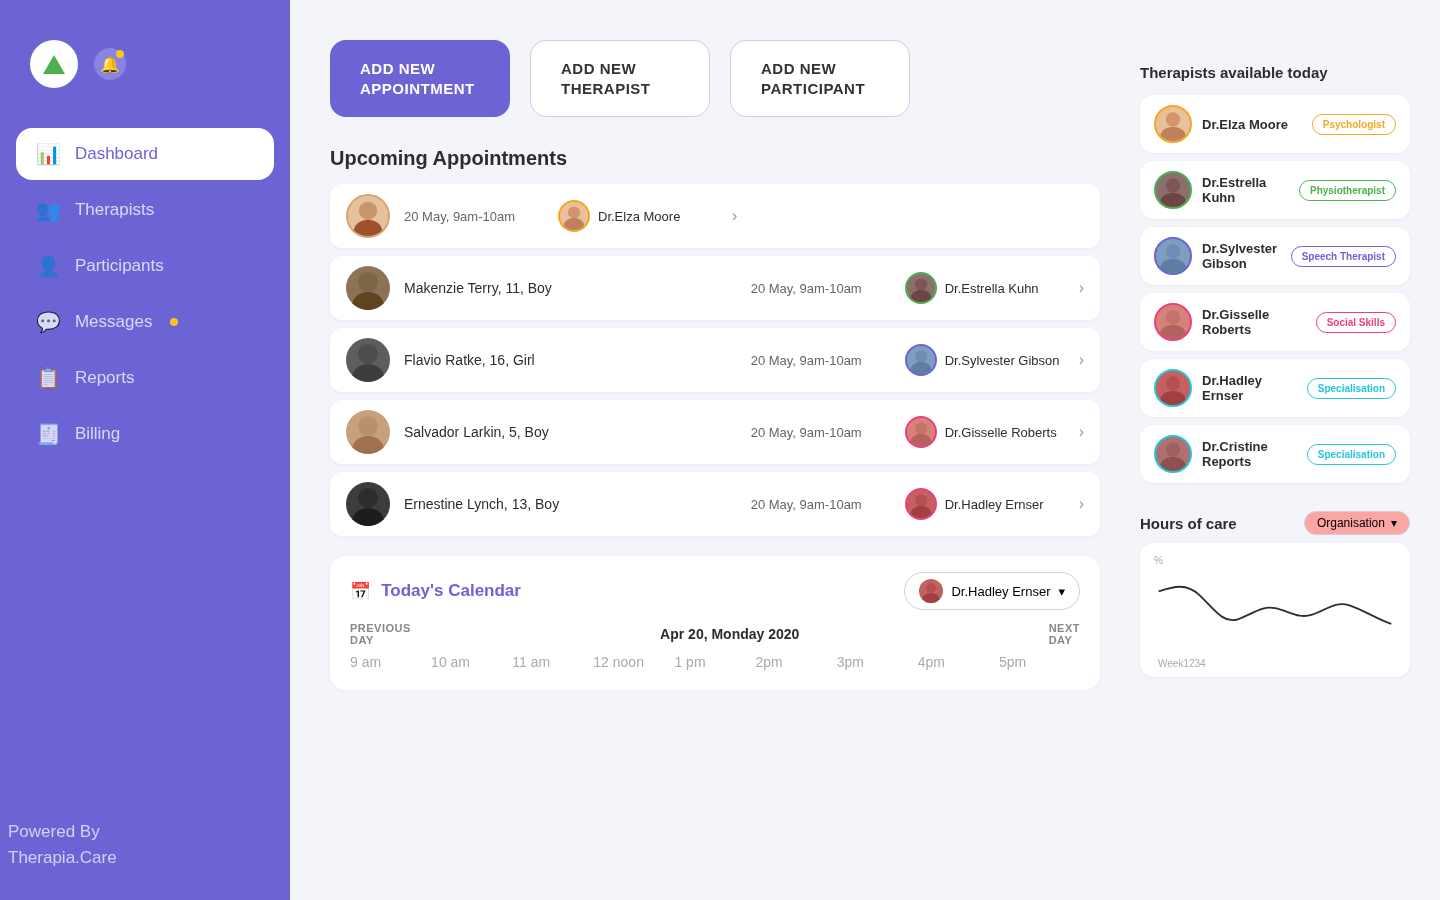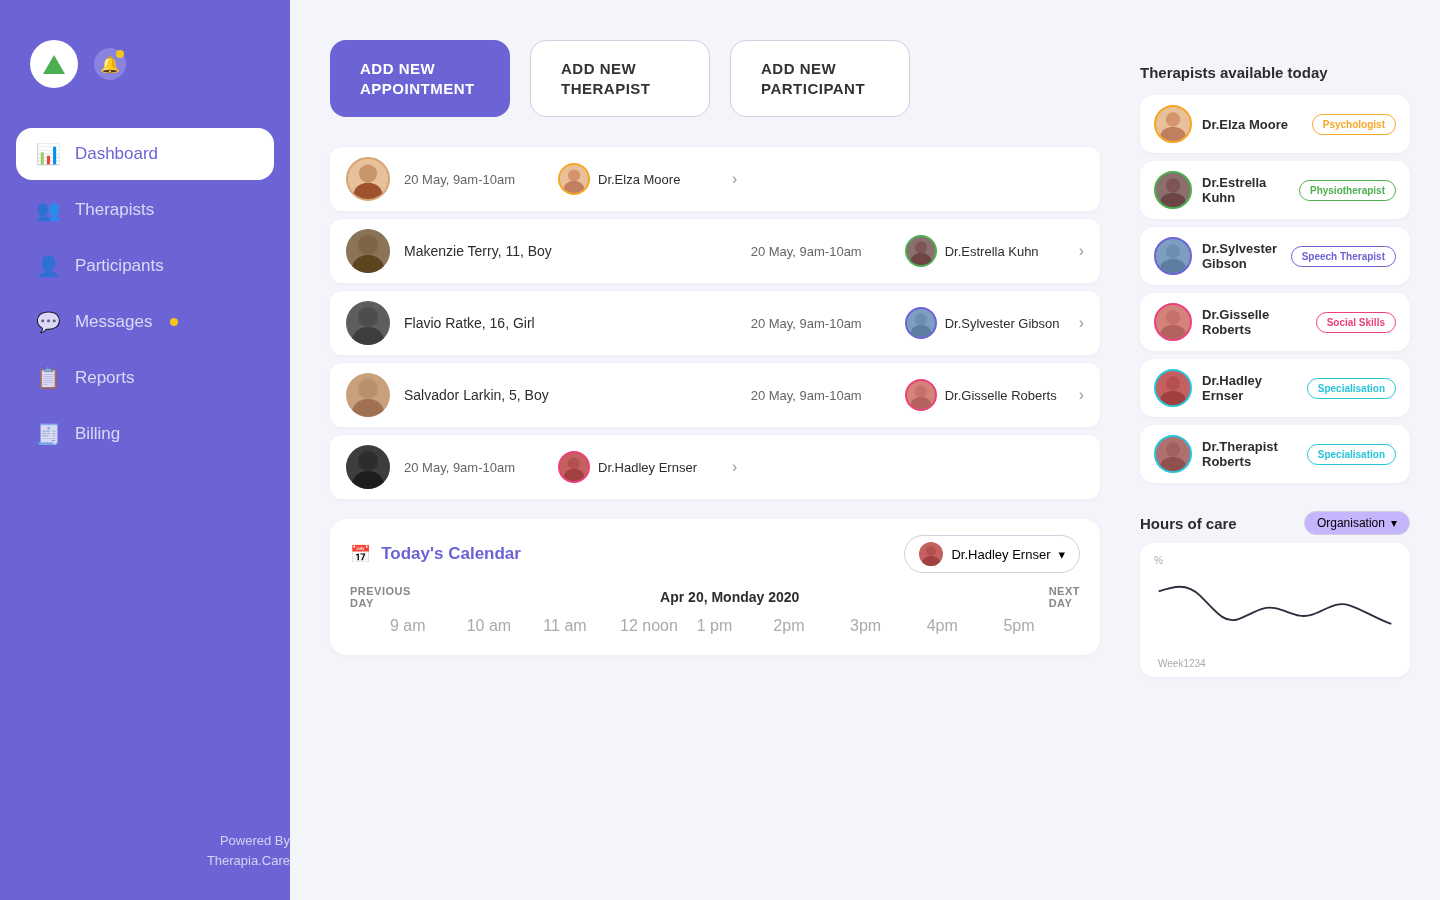--- a/index.html
+++ b/index.html
@@ -73,24 +73,24 @@
     .nav-item .badge {
       width: 8px; height: 8px;
       background: #f5c518;
       border-radius: 50%;
       margin-left: 4px;
     }
 
     .sidebar-footer {
       position: absolute;
       bottom: 30px;
-      left: 0; right: 0;
-      text-align: right;
+      left: 8px; right: 0;
+      text-align: left;
       color: rgba(255,255,255,0.7);
-      font-size: 13px;
+      font-size: 17px;
       line-height: 1.5;
     }
 
     
     .main-content {
       flex: 1;
       display: flex;
       flex-direction: column;
       padding: 40px 30px 20px 40px;
       overflow-y: auto;
@@ -198,24 +198,23 @@
       background: white;
     }
     .calendar-nav {
       display: flex; justify-content: space-between; align-items: center;
       font-size: 12px; color: #888; margin-bottom: 8px;
     }
     .calendar-nav .date-center { font-weight: 700; color: #2d2d2d; font-size: 14px; }
     .calendar-nav .nav-btn { font-size: 11px; font-weight: 600; color: #888; cursor: pointer; text-transform: uppercase; letter-spacing: 0.5px; }
     .timeline-labels {
       display: flex; gap: 0;
-      font-size: 16px; color: #aaa;
+      font-size: 14px; color: #aaa;
       padding-left: 0;
       margin-bottom: 4px;
-      margin-left: 40px;
     }
     .timeline-label { flex: 1; text-align: left; }
     .timeline-bar {
       background: #f4f4fb;
       border-radius: 8px;
       height: 52px;
       display: flex;
       align-items: center;
       position: relative;
       overflow: visible;
@@ -273,21 +272,21 @@
       border: 1.5px solid;
       white-space: nowrap;
     }
 
     
     .hours-section { margin-top: 20px; }
     .hours-header { display: flex; align-items: center; justify-content: space-between; margin-bottom: 8px; }
     .hours-select {
       display: flex; align-items: center; gap: 6px;
       border: 1.5px solid #d0d0e0; border-radius: 20px;
-      padding: 4px 12px; font-size: 12px; cursor: pointer; background: #c4b5fd;
+      padding: 4px 12px; font-size: 12px; cursor: pointer; background: #fca5a5;
     }
     .chart-container { background: white; border-radius: 14px; padding: 12px 14px 8px; box-shadow: 0 1px 4px rgba(0,0,0,0.04); }
     .chart-y-label { font-size: 10px; color: #aaa; margin-bottom: 4px; }
     .chart-svg { width: 100%; }
     .chart-x-labels { display: flex; font-size: 10px; color: #aaa; margin-top: 4px; padding: 0 4px; }
   </style>
 </head>
 <body>
 
 <div class="sidebar">
@@ -337,20 +336,21 @@
 
 <div class="main-content">
 
   <div class="action-buttons">
     <button class="btn-primary">ADD NEW<br>APPOINTMENT</button>
     <button class="btn-secondary">ADD NEW<br>THERAPIST</button>
     <button class="btn-secondary">ADD NEW<br>PARTICIPANT</button>
   </div>
 
   <div>
+    <div class="section-title">Upcoming Appointments</div>
     <div class="appointments-list">
 
       <div class="appointment-row">
         <div class="appt-avatar" style="background:#e8c09a; border:2px solid #d4a574;">
           <svg width="44" height="44" viewBox="0 0 44 44">
               <circle cx="22" cy="16" r="10" fill="#c8956c"></circle>
               <ellipse cx="22" cy="40" rx="16" ry="14" fill="#a0522d"></ellipse>
             </svg>
         </div>
         <span class="appt-time">20 May, 9am-10am</span>
@@ -429,20 +429,21 @@
         <span class="appt-arrow">›</span>
       </div>
 
       <div class="appointment-row">
         <div class="appt-avatar" style="background:#3d3d3d;">
           <svg width="44" height="44" viewBox="0 0 44 44">
               <circle cx="22" cy="16" r="10" fill="#2d2d2d"></circle>
               <ellipse cx="22" cy="40" rx="16" ry="14" fill="#1d1d1d"></ellipse>
             </svg>
         </div>
+        <span class="appt-name">Ernestine Lynch, 13, Boy</span>
         <span class="appt-time">20 May, 9am-10am</span>
         <div class="appt-therapist-wrap">
           <div class="appt-therapist-avatar" style="border-color:#ec407a; background:#c46060;">
             <svg width="32" height="32" viewBox="0 0 32 32">
                 <circle cx="16" cy="12" r="7" fill="#b45050"></circle>
                 <ellipse cx="16" cy="28" rx="12" ry="10" fill="#a04040"></ellipse>
               </svg>
           </div>
           <span class="appt-therapist-name">Dr.Hadley Ernser</span>
         </div>
@@ -545,21 +546,21 @@
     <span class="speciality-badge" style="color:#26c6da; border-color:#26c6da;">Specialisation</span>
   </div>
 
   <div class="therapist-card">
     <div class="therapist-avatar" style="border:2px solid #26c6da; background:#b07070;">
       <svg width="38" height="38" viewBox="0 0 38 38">
           <circle cx="19" cy="14" r="8" fill="#a06060"></circle>
           <ellipse cx="19" cy="32" rx="14" ry="10" fill="#905050"></ellipse>
         </svg>
     </div>
-    <span class="therapist-name">Dr.Therapist Roberts</span>
+    <span class="therapist-name">Dr.Cristine Reports</span>
     <span class="speciality-badge" style="color:#26c6da; border-color:#26c6da;">Specialisation</span>
   </div>
 
   <div class="hours-section">
     <div class="hours-header">
       <span class="panel-title" style="margin-bottom:0;">Hours of care</span>
       <div class="hours-select">
         <span>Organisation</span>
         <span>▾</span>
       </div>

